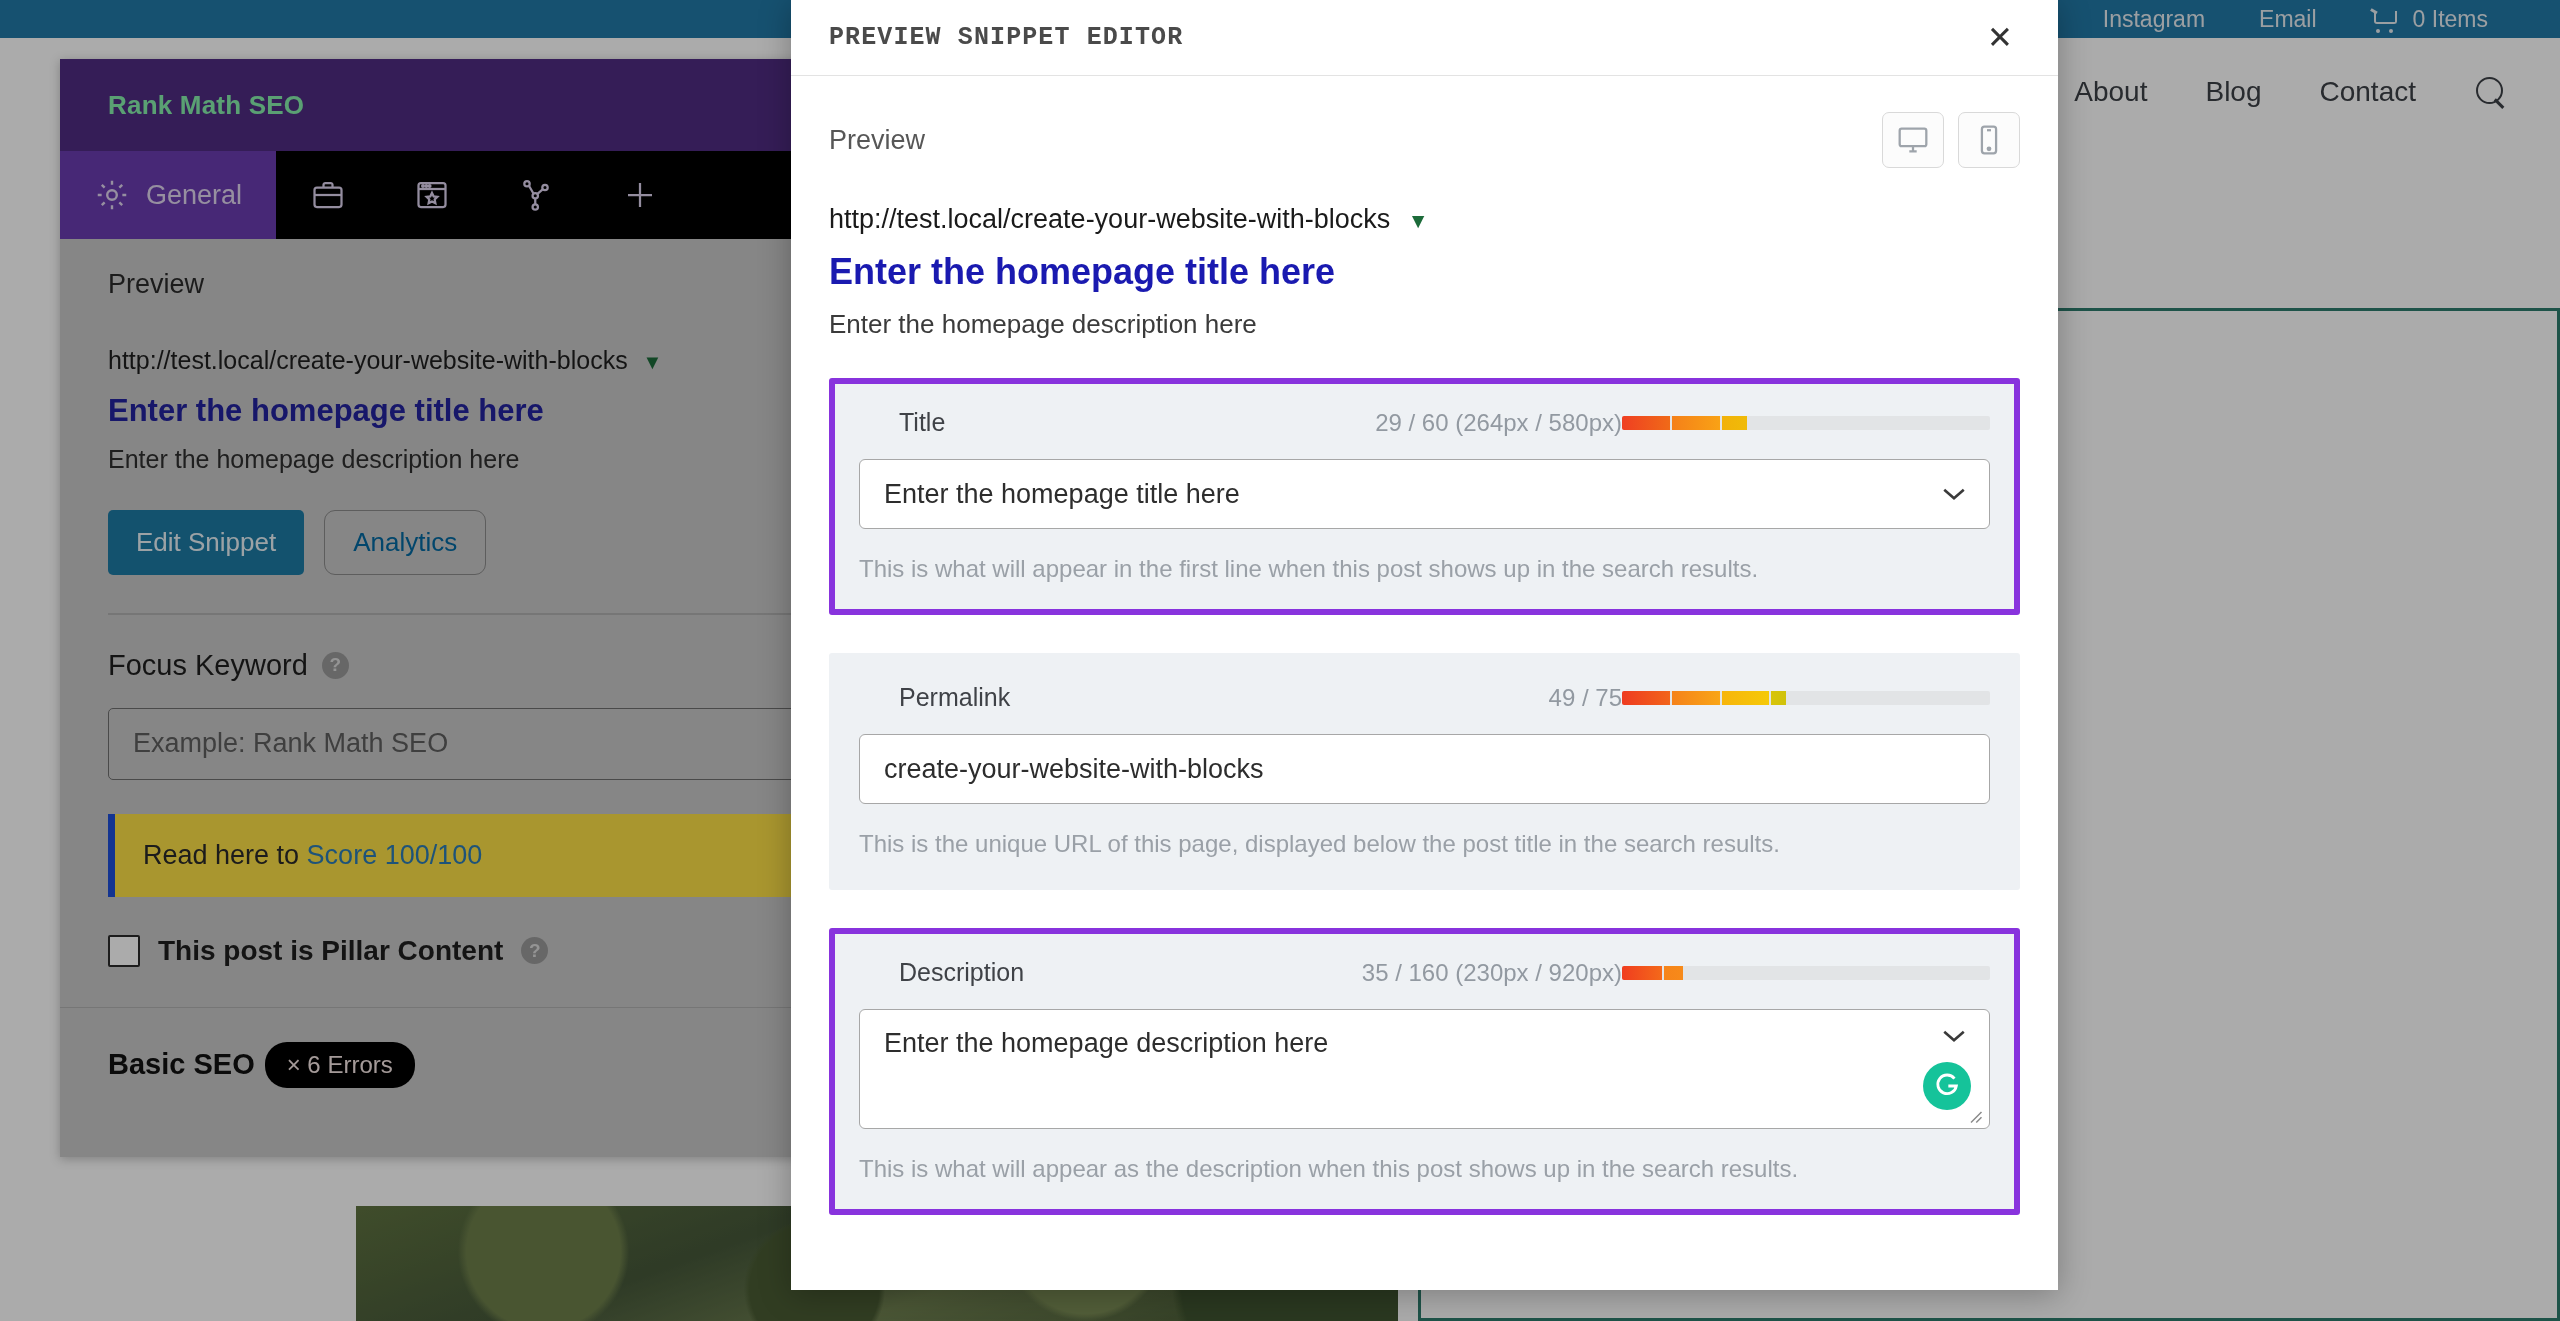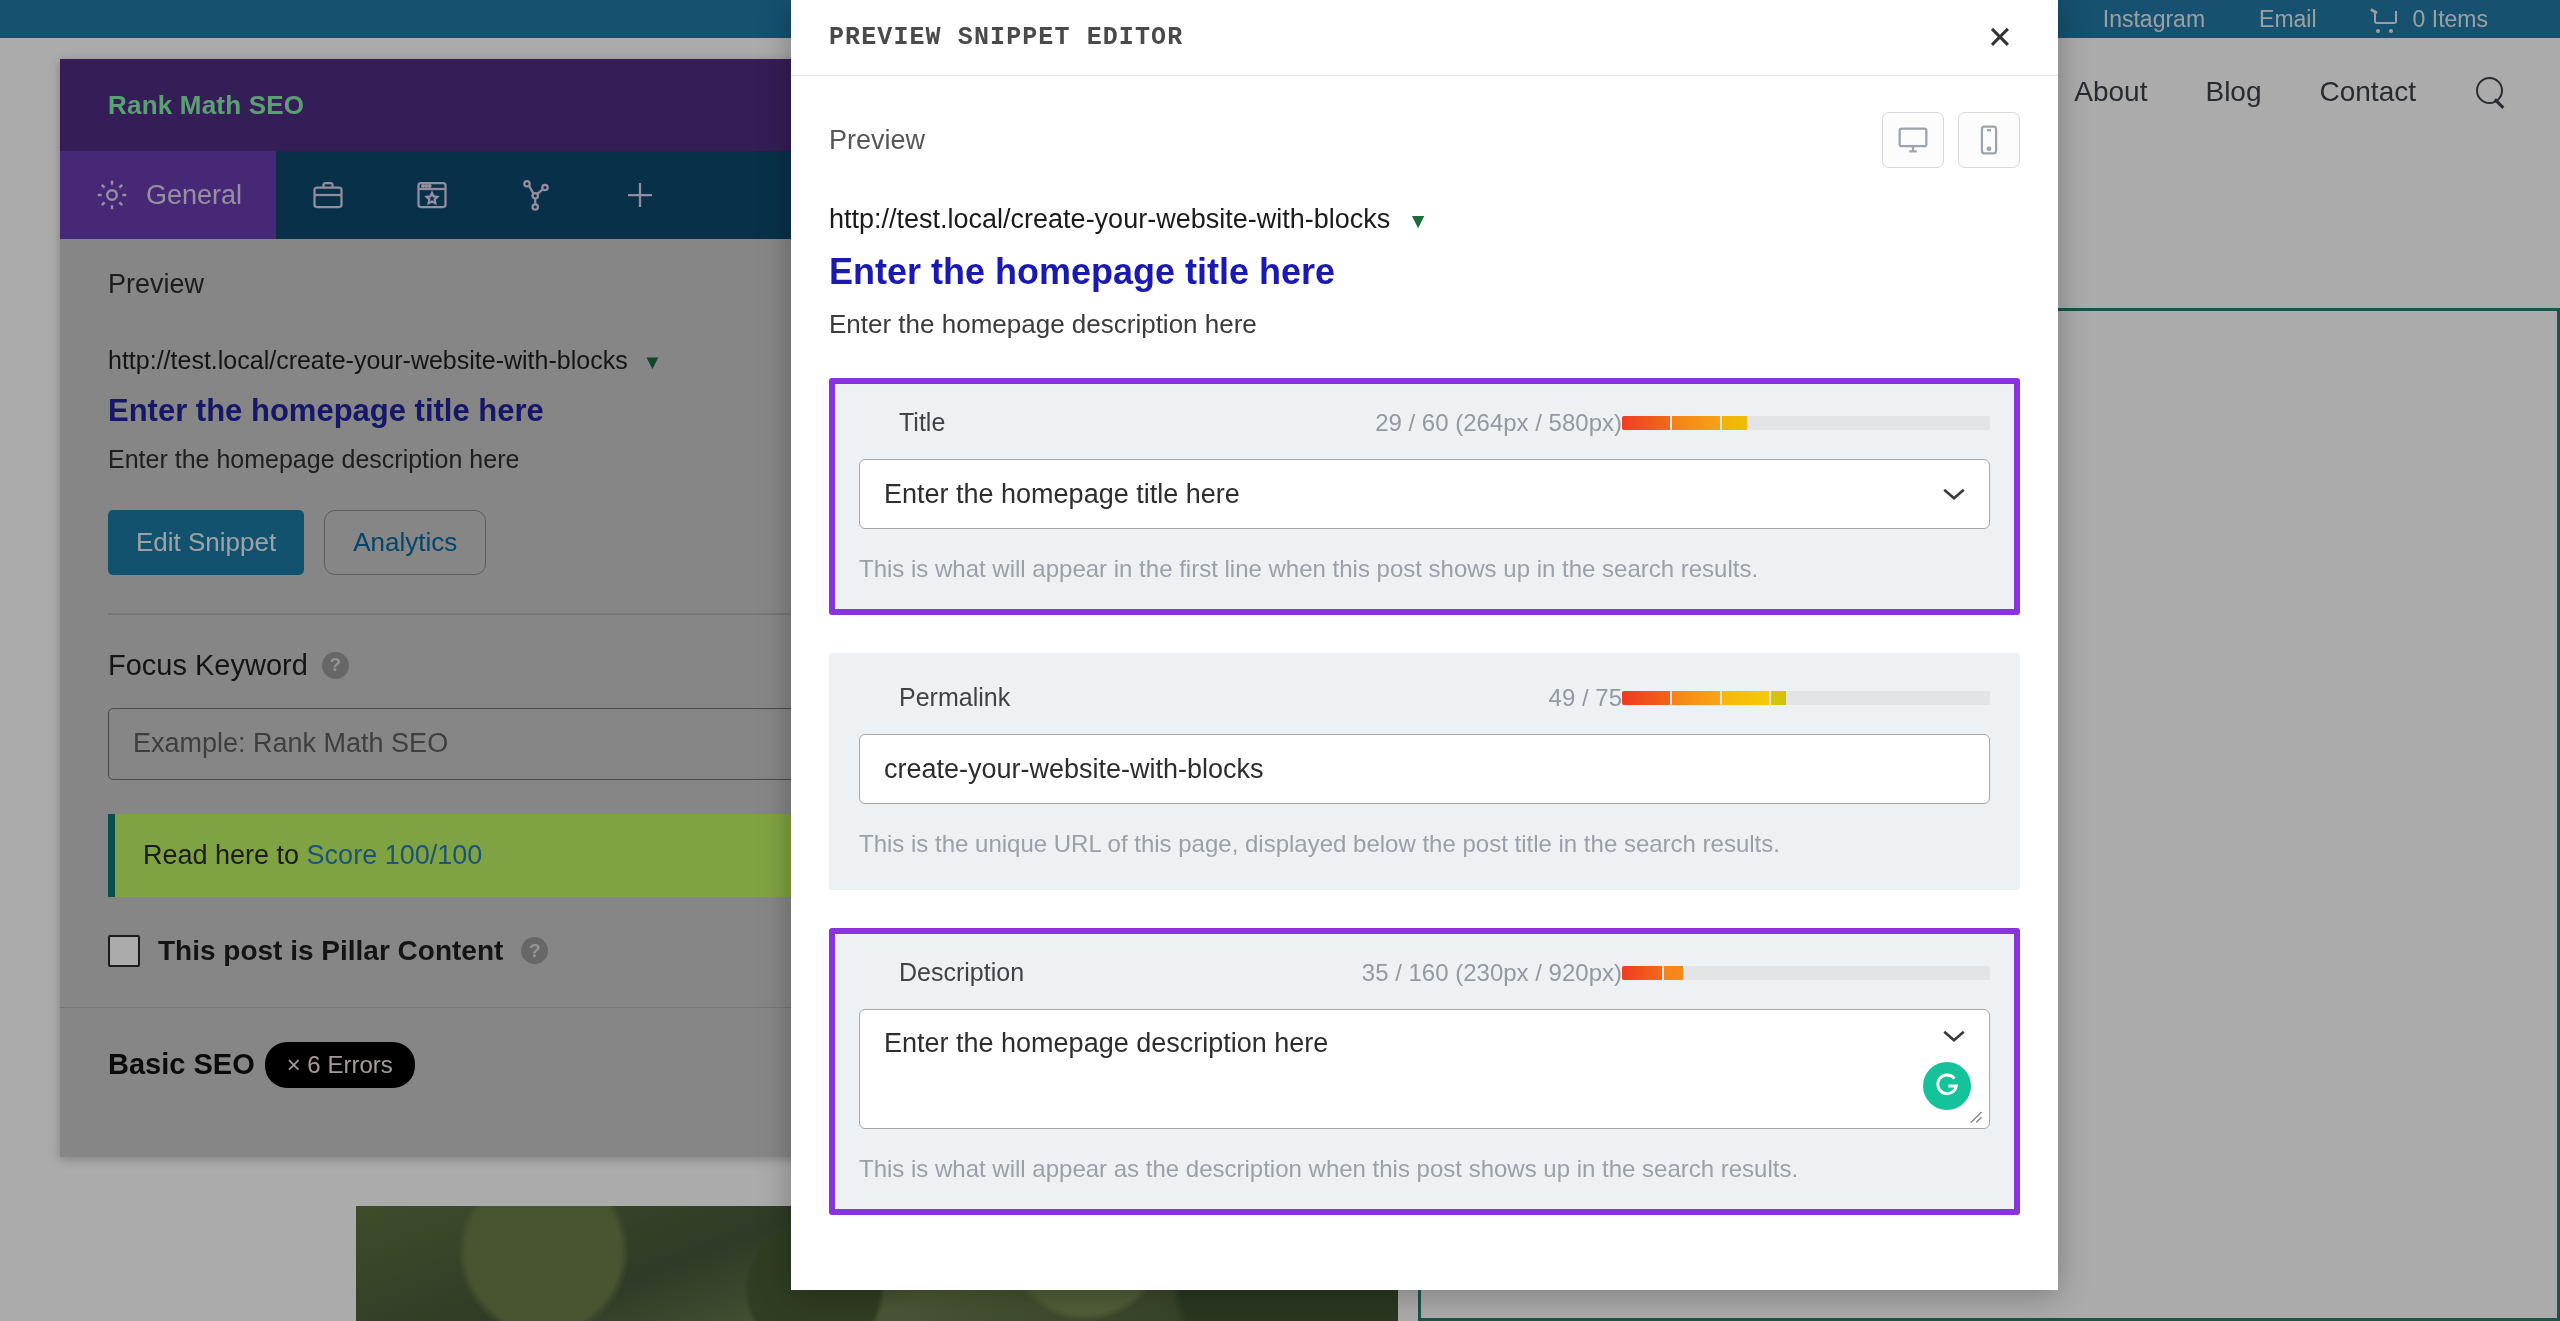--- a/index.html
+++ b/index.html
@@ -87,21 +87,21 @@
     background: #c8c8c8;
     box-shadow: 0 2px 10px rgba(0,0,0,0.25);
   }
   .rm-header {
     height: 92px; background: #4f2c82;
     display: flex; align-items: center; justify-content: space-between;
     padding: 0 48px;
   }
   .rm-title { color: #86efac; font-size: 26px; font-weight: 700; letter-spacing: .2px; }
   .rm-close { color: #c9bedb; font-size: 44px; font-weight: 300; line-height: 1; }
-  .rm-tabs { height: 88px; background: #0c4a6e; display: flex; align-items: stretch; }
+  .rm-tabs { height: 88px; background: #000000; display: flex; align-items: stretch; }
   .rm-tab {
     display: flex; align-items: center; gap: 16px;
     padding: 0 34px; color: #e0d6ef; font-size: 27px;
   }
   .rm-tab.active { background: #6a3cb0; }
   .rm-tab .ico { width: 36px; height: 36px; display: block; }
   .rm-tab .ico svg { width: 100%; height: 100%; }
 
   .rm-body { padding: 0; }
   .rm-sec { padding: 30px 48px 0 48px; }
@@ -135,21 +135,21 @@
     color: #ddd; font-size: 19px; display: inline-flex;
     align-items: center; justify-content: center; font-weight: 700;
   }
   .fk-input {
     margin-top: 26px; height: 72px; border: 1.5px solid #6f6f6f;
     border-radius: 5px; background: transparent;
     display: flex; align-items: center; padding: 0 24px;
     color: #5e5e5e; font-size: 27px; width: 100%;
   }
   .notice {
-    margin-top: 34px; background: #bef264; border-left: 7px solid #0f766e;
+    margin-top: 34px; background: #fde047; border-left: 7px solid #1d4ed8;
     padding: 26px 28px; font-size: 27px; color: #2a2a2a;
   }
   .notice a { color: #2d7db5; text-decoration: none; }
   .pillar-row { display: flex; align-items: center; gap: 18px; margin-top: 38px; }
   .checkbox {
     width: 32px; height: 32px; border: 2.5px solid #2b2b2b; background: #fff; border-radius: 2px;
   }
   .pillar-label { font-size: 28px; color: #1f1f1f; font-weight: 700; }
 
   .basic-seo-bar {

